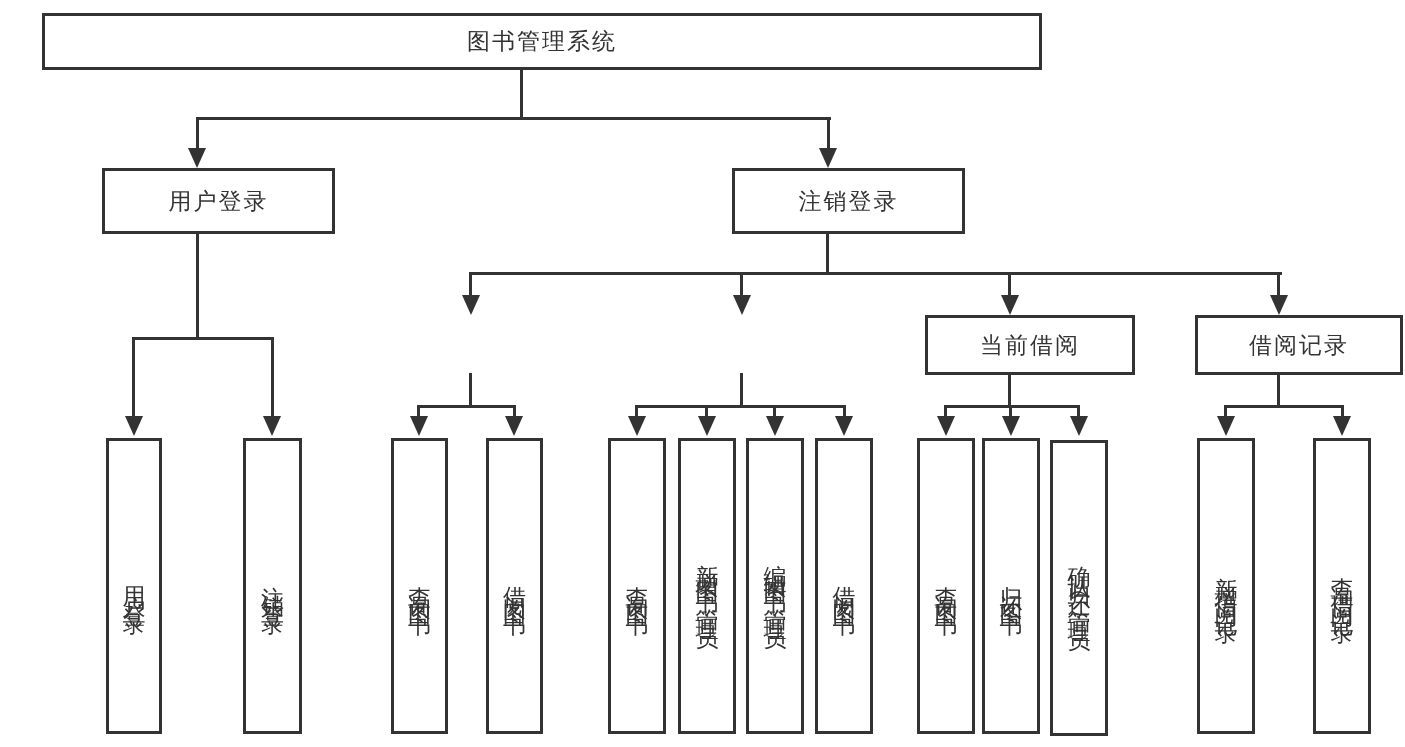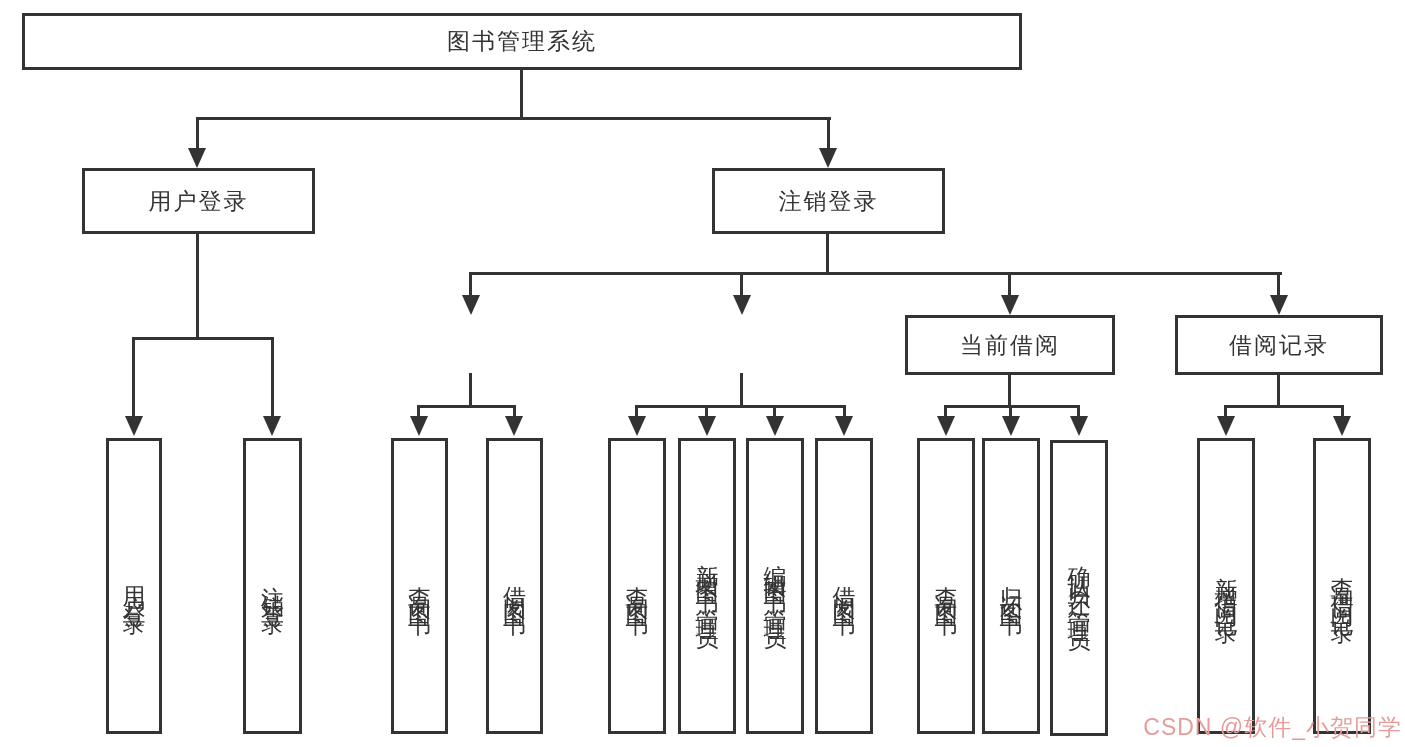--- a/index.html
+++ b/index.html
@@ -9,20 +9,21 @@
     background:#ffffff;
     font-family:"Liberation Sans",sans-serif;
     overflow:hidden;
   }
   .node{
     position:absolute;
     border:3px solid #333333;
     background:#ffffff;
     display:flex;align-items:center;justify-content:center;
     box-sizing:border-box;
+    margin-left:20px;
   }
   .node span{
     font-size:23px;color:#333333;letter-spacing:2px;white-space:nowrap;
   }
   .leaf{
     position:absolute;
     border:3px solid #333333;
     background:#ffffff;
     display:flex;align-items:center;justify-content:center;
     box-sizing:border-box;
@@ -172,15 +173,14 @@
     <span>确认归还（管理员）</span>
   </div>
 
   <div class="leaf" style="left:1197px;top:438px;width:58px;height:296px;">
     <span>新增借阅记录</span>
   </div>
   <div class="leaf" style="left:1313px;top:438px;width:58px;height:296px;">
     <span>查询借阅记录</span>
   </div>
 
-  <div id="watermark" style="color: rgb(232, 155, 155);">CSDN @软件_小贺同学</div>
 
 </div>
 
 </body></html>

